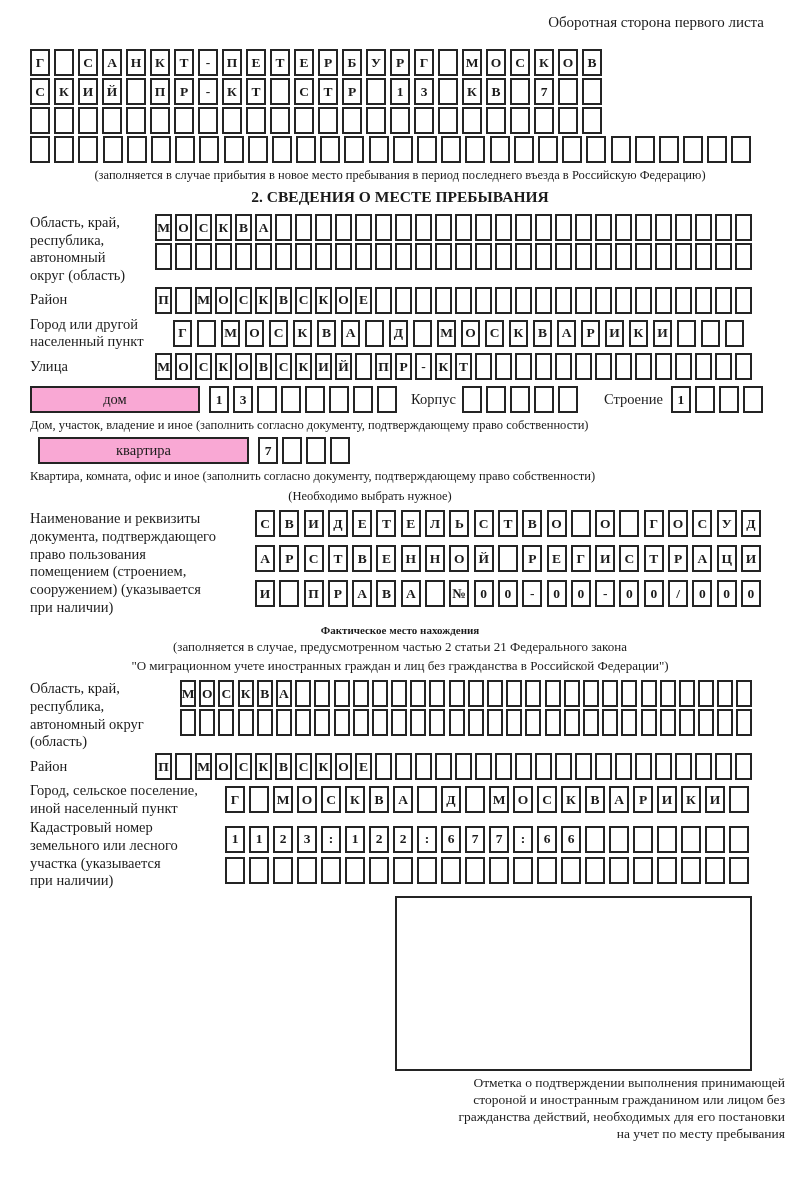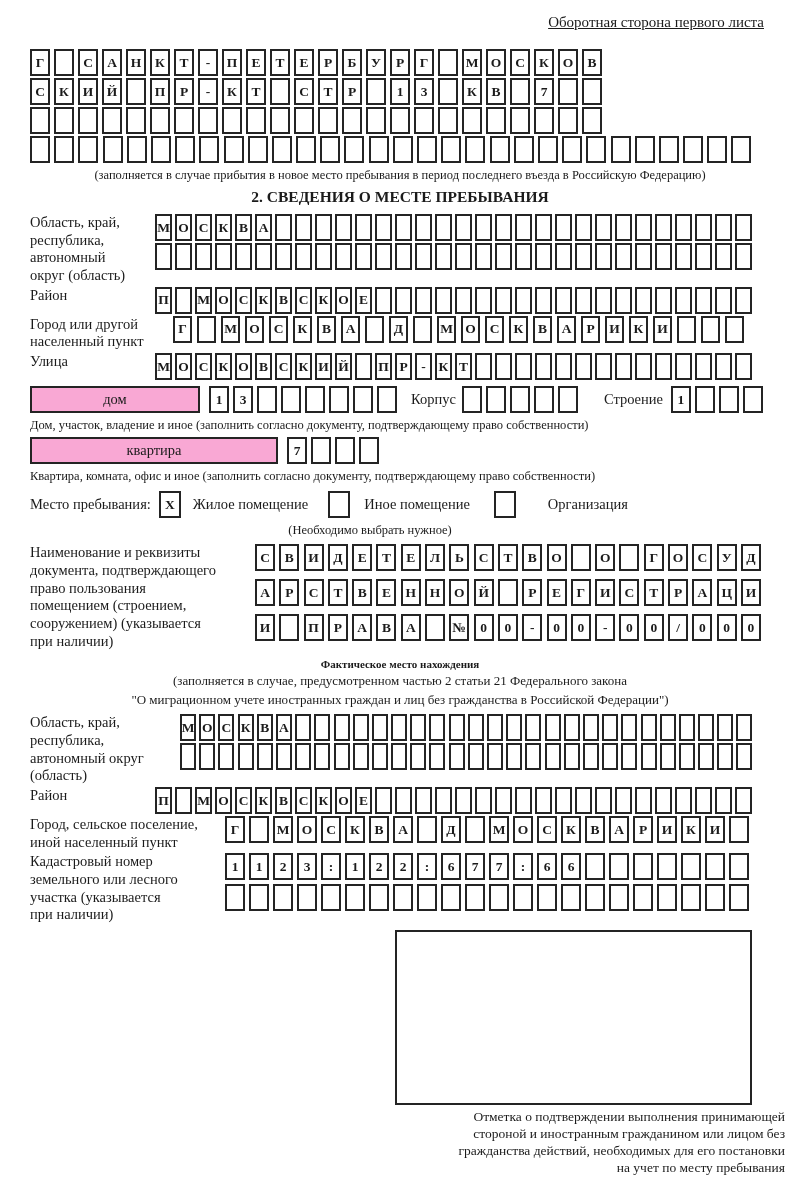--- a/index.html
+++ b/index.html
@@ -2,21 +2,21 @@
 <html lang="ru"><head>
 <meta charset="utf-8">
 <style>
   html,body{margin:0;padding:0;background:#ffffff;}
   body{
     width:800px;height:1180px;overflow:hidden;
     font-family:"Liberation Serif","DejaVu Serif",serif;
     color:#1b1b1b;
   }
   .page{padding:6px 30px 0 30px;position:relative;}
-  .hdr-note{margin-top:8px;text-align:right;font-size:15px;padding-right:6px;text-decoration:underline;}
+  .hdr-note{margin-top:8px;text-align:right;font-size:15px;padding-right:6px;}
 
   .row{display:flex;align-items:flex-start;}
   .lbl{font-size:14.5px;line-height:1.22;white-space:pre-line;}
   .w148{flex:0 0 148px;} .w125{flex:0 0 125px;} .w143{flex:0 0 143px;}
   .w150{flex:0 0 150px;} .w195{flex:0 0 195px;} .w225{flex:0 0 225px;}
 
   .grid{display:flex;flex-direction:column;gap:2px;}
   .cells{display:flex;gap:var(--g,4px);}
   .cell{
     box-sizing:border-box;flex:0 0 var(--w,20px);width:var(--w,20px);height:27px;
@@ -25,21 +25,21 @@
   }
   .note{font-size:12.5px;margin-top:5px;}
   .center{text-align:center;}
   h2{font-size:15.5px;text-align:center;margin:5px 0 8px 0;}
   h3{font-size:11px;text-align:center;margin:8px 0 0 0;}
   .widebox{
     box-sizing:border-box;border:2px solid #242424;height:27px;
     display:flex;align-items:center;justify-content:center;font-size:14.5px;background:#f9a8d4;
   }
   .inline-lbl{font-size:14.5px;line-height:27px;}
-  .mt2{margin-top:2px;} .mt4{margin-top:4px;} .mt6{margin-top:6px;} .mt18{margin-top:18px;}
+  .mt2{margin-top:2px;align-items:center;} .mt4{margin-top:4px;} .mt6{margin-top:6px;} .mt18{margin-top:18px;}
   .mesto-row{display:flex;align-items:center;margin-top:7px;font-size:14.5px;}
   .mesto-note{margin-left:140px;width:400px;text-align:center;}
   .stamp-box{
     box-sizing:border-box;margin-left:365px;margin-top:6px;
     width:357px;height:175px;border:2px solid #242424;background:#fff;
   }
   .stamp-caption{
     margin-left:335px;margin-top:4px;width:420px;text-align:right;
     font-size:13.5px;line-height:1.25;white-space:pre-line;
   }
@@ -372,45 +372,30 @@
     <div class="cells" style="--w:20px;--g:4px">
         <span class="cell">1</span>
         <span class="cell">&nbsp;</span>
         <span class="cell">&nbsp;</span>
         <span class="cell">&nbsp;</span>
       </div>
   </div>
   <div class="note">Дом, участок, владение и иное (заполнить согласно документу, подтверждающему право собственности)</div>
 
   <div class="row mt4" style="align-items:center;">
-    <div class="widebox" style="width:248px;">квартира</div>
+    <div class="widebox" style="width:211px;margin-left:8px;">квартира</div>
     <div class="cells" style="--w:20px;--g:4px;margin-left:9px;">
         <span class="cell">7</span>
         <span class="cell">&nbsp;</span>
         <span class="cell">&nbsp;</span>
         <span class="cell">&nbsp;</span>
       </div>
   </div>
   <div class="note">Квартира, комната, офис и иное (заполнить согласно документу, подтверждающему право собственности)</div>
 
-  <div class="mesto-row">
-    <span>Место пребывания:</span>
-    <span class="cells" style="--w:22px;--g:0px;margin-left:8px;">
-        <span class="cell">X</span>
-      </span>
-    <span style="margin-left:12px;">Жилое помещение</span>
-    <span class="cells" style="--w:22px;--g:0px;margin-left:20px;">
-        <span class="cell">&nbsp;</span>
-      </span>
-    <span style="margin-left:14px;">Иное помещение</span>
-    <span class="cells" style="--w:22px;--g:0px;margin-left:24px;">
-        <span class="cell">&nbsp;</span>
-      </span>
-    <span style="margin-left:32px;">Организация</span>
-  </div>
   <div class="note mesto-note">(Необходимо выбрать нужное)</div>
 
   <div class="row mt6">
     <div class="lbl w225">Наименование и реквизиты
 документа, подтверждающего
 право пользования
 помещением (строением,
 сооружением) (указывается
 при наличии)</div>
     <div class="grid" style="gap:8px;">

